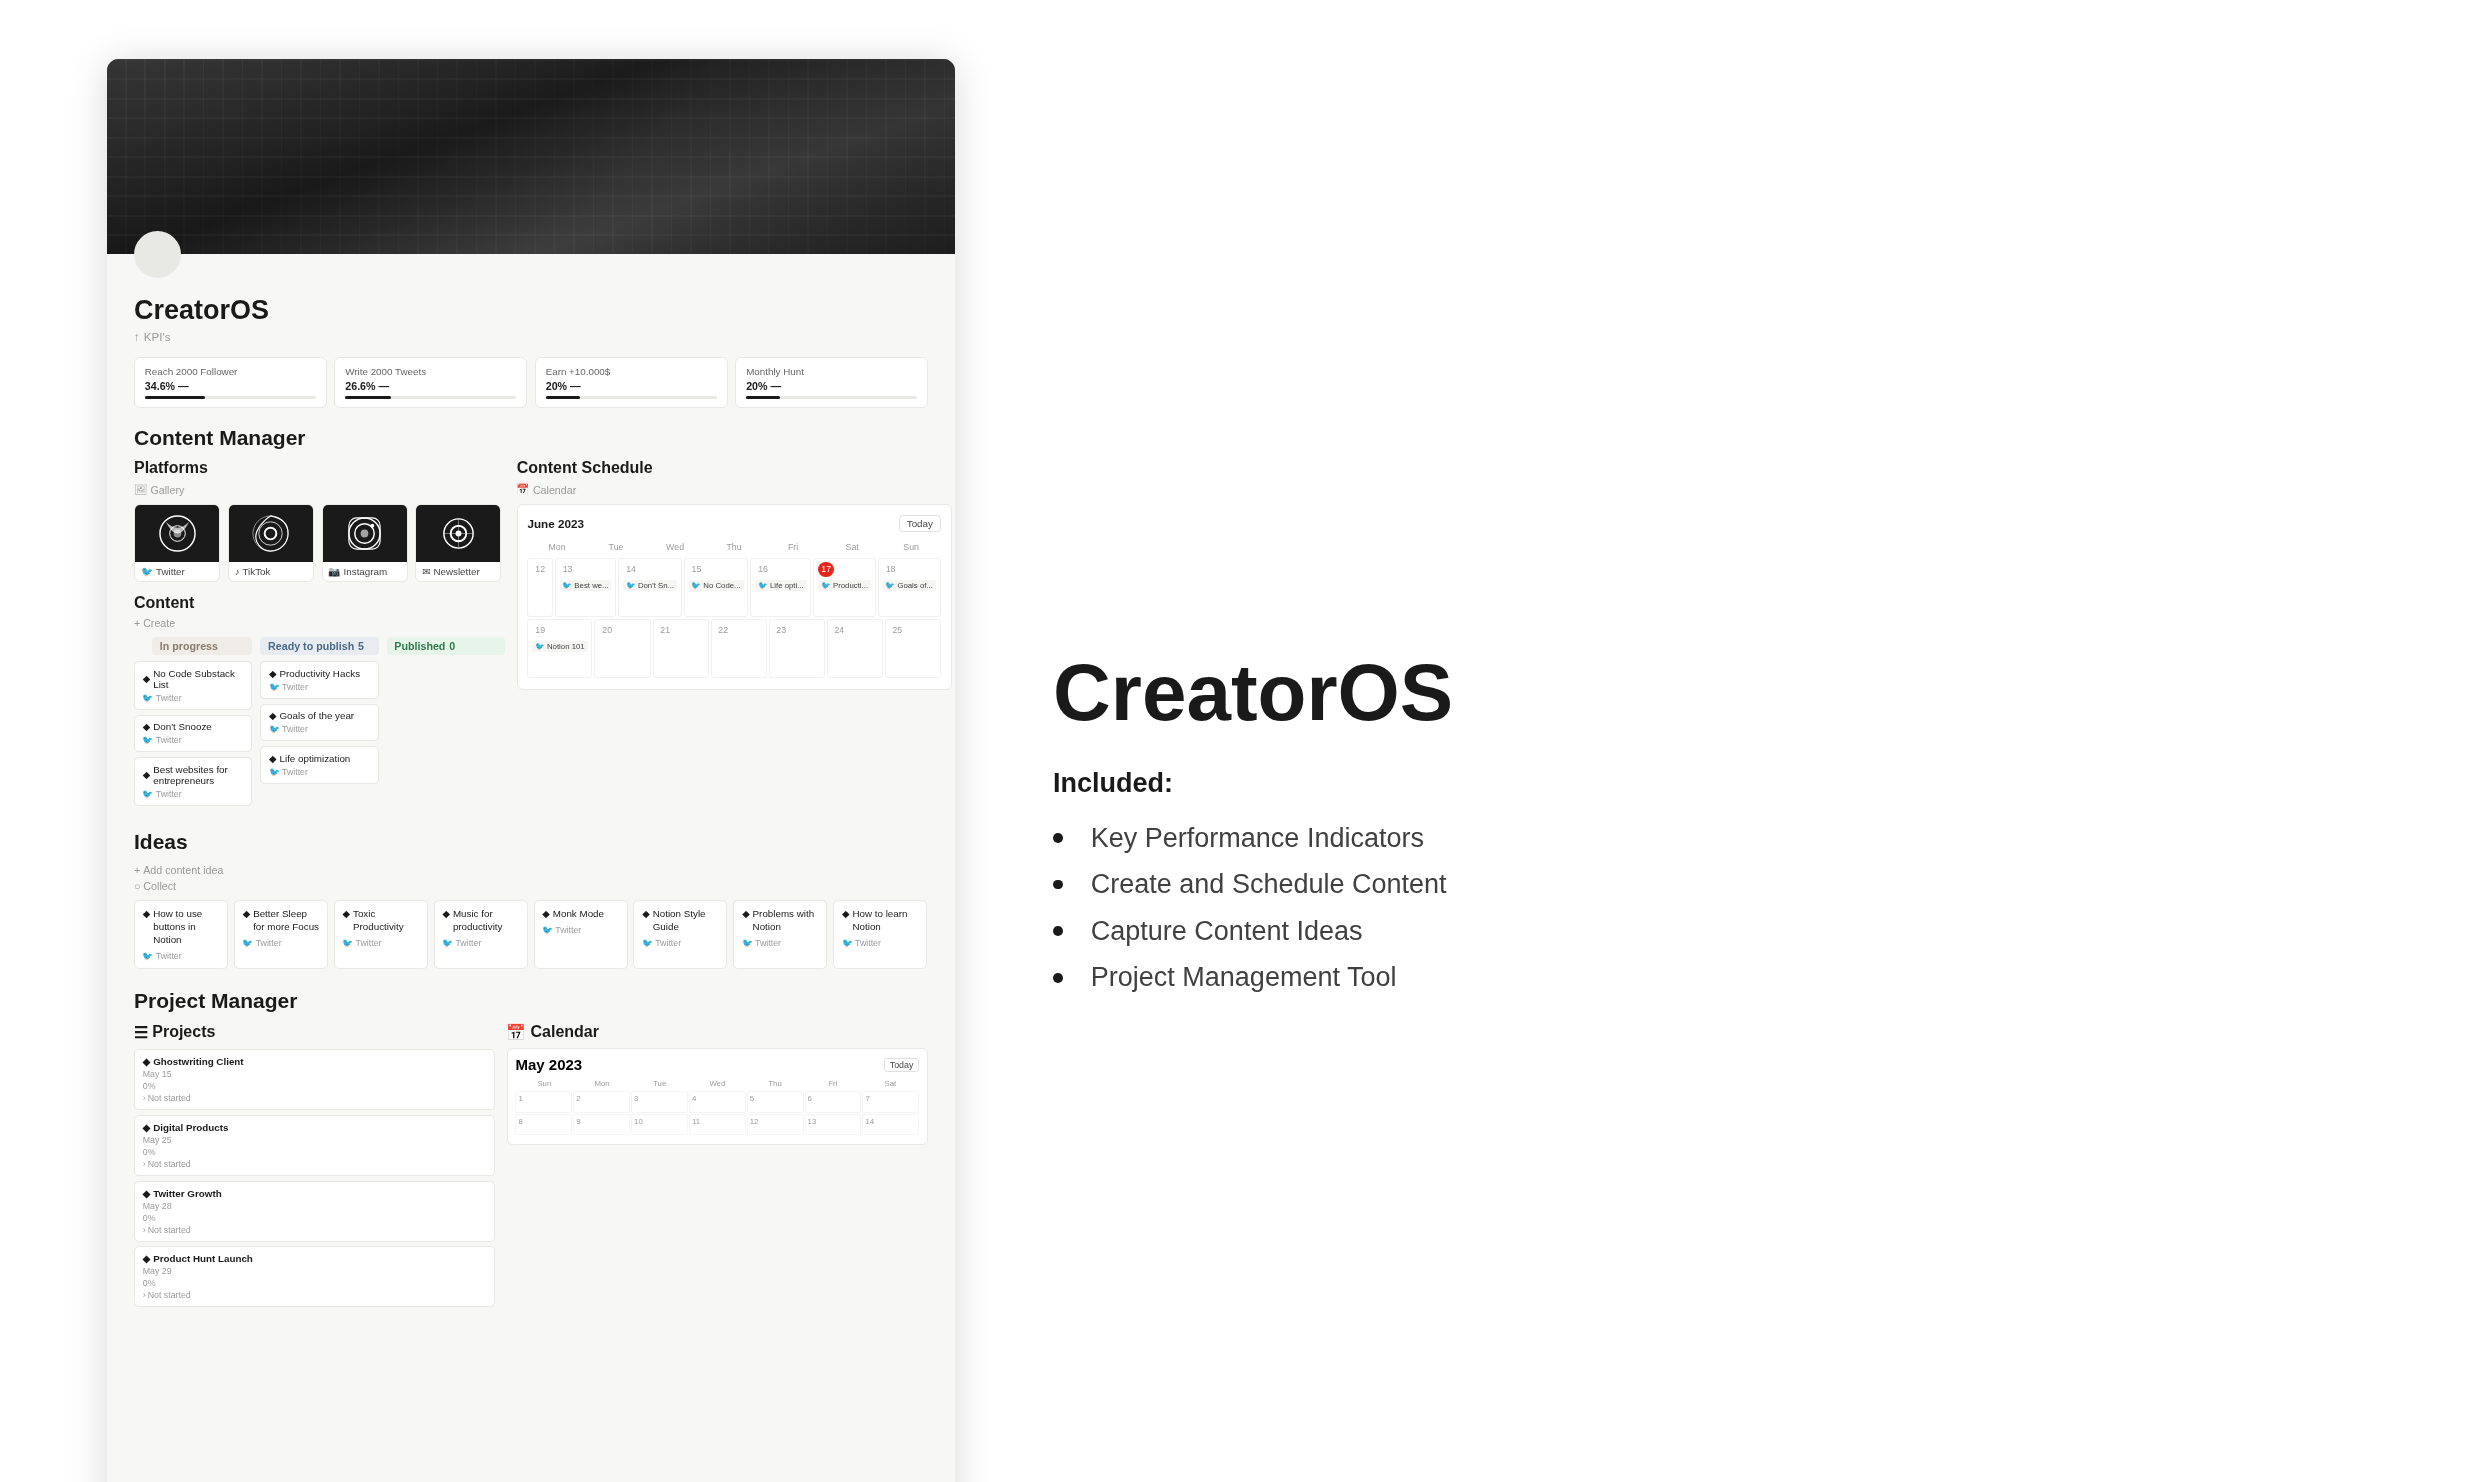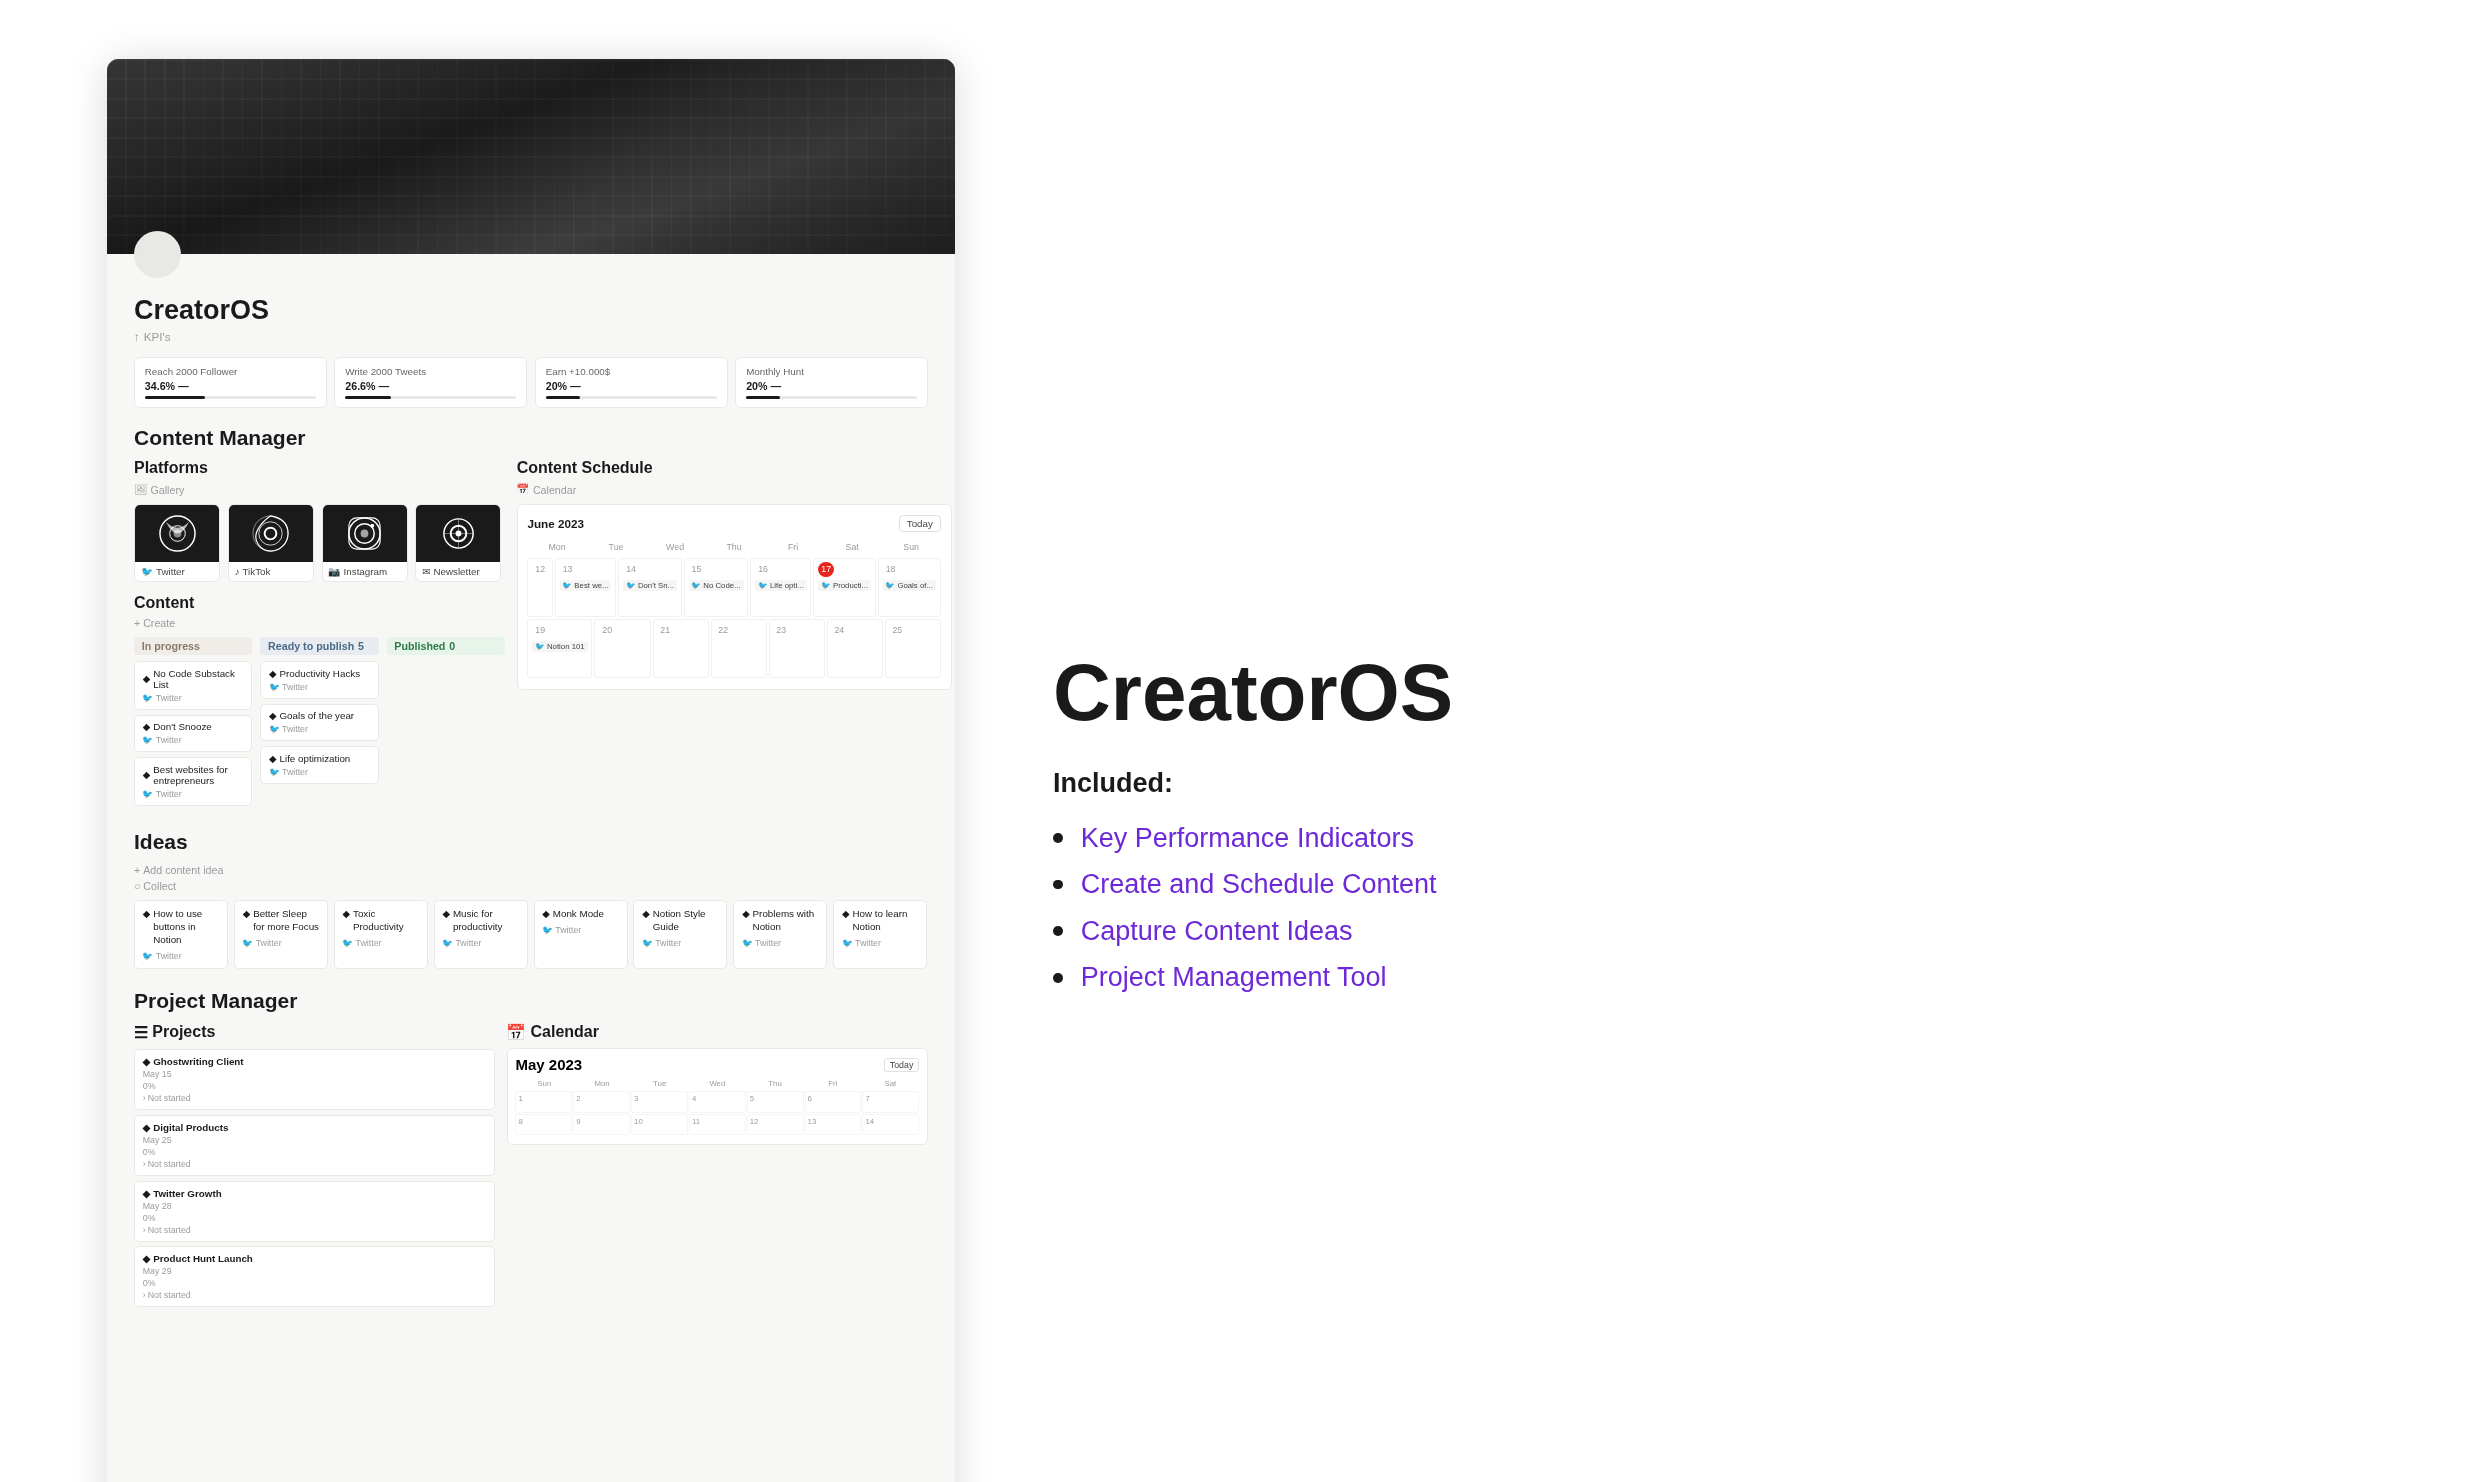--- a/index.html
+++ b/index.html
@@ -236,20 +236,21 @@
       padding: 2.9px 7.8px;
       border-radius: 3.9px;
       margin-bottom: 5.9px;
       display: flex;
       align-items: center;
       gap: 3.9px;
     }
     .kanban-header.in-progress {
       background: #f0ede8;
       color: #8a7a6a;
+      margin-left: 18px;
     }
     .kanban-header.ready {
       background: #e8ecf0;
       color: #4a6a8a;
     }
     .kanban-header.published {
       background: #e6f4ea;
       color: #2d7a4a;
     }
     .kanban-item {
@@ -491,25 +492,25 @@
       color: #1a1a1a;
       margin-bottom: 23.4px;
     }
 
     .feature-list {
       list-style: none;
       padding: 0;
     }
     .feature-list li {
       font-size: 27px;
-      color: #6d28d9;
+      color: #404040;
       margin-bottom: 15.6px;
       display: flex;
       align-items: center;
-      gap: 18px;
+      gap: 28px;
     }
     .bullet-dot {
       width: 9.8px;
       height: 9.8px;
       border-radius: 50%;
       background: #1a1a1a;
       flex-shrink: 0;
     }
   </style>
 </head>

